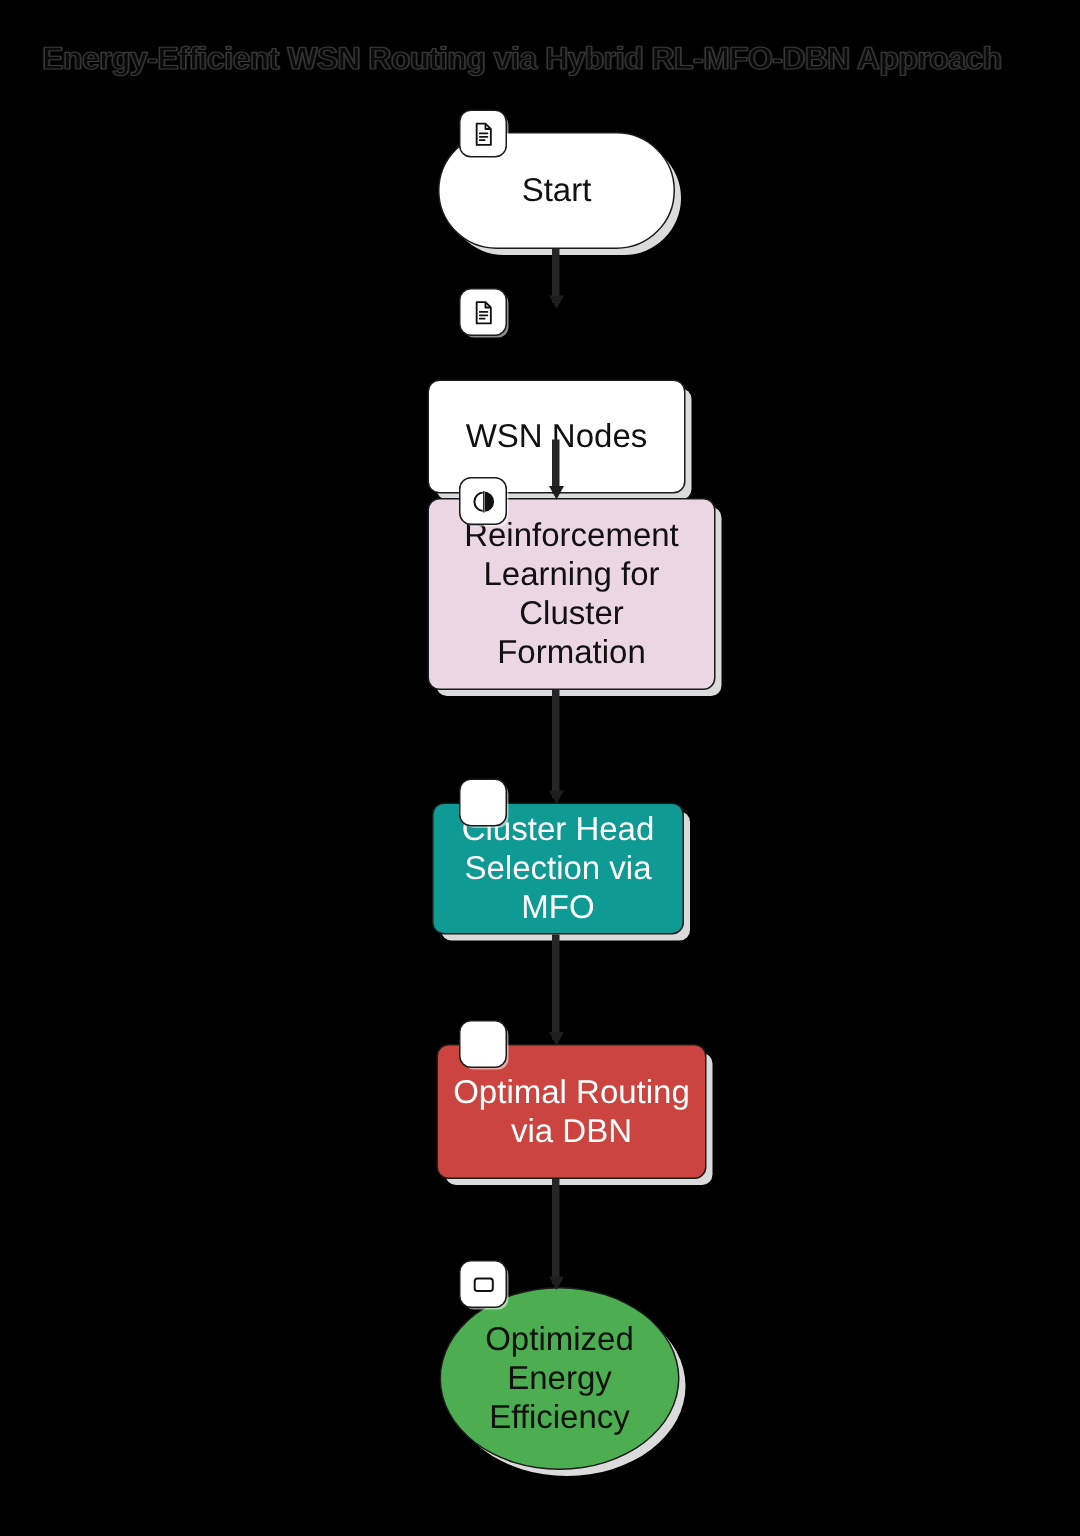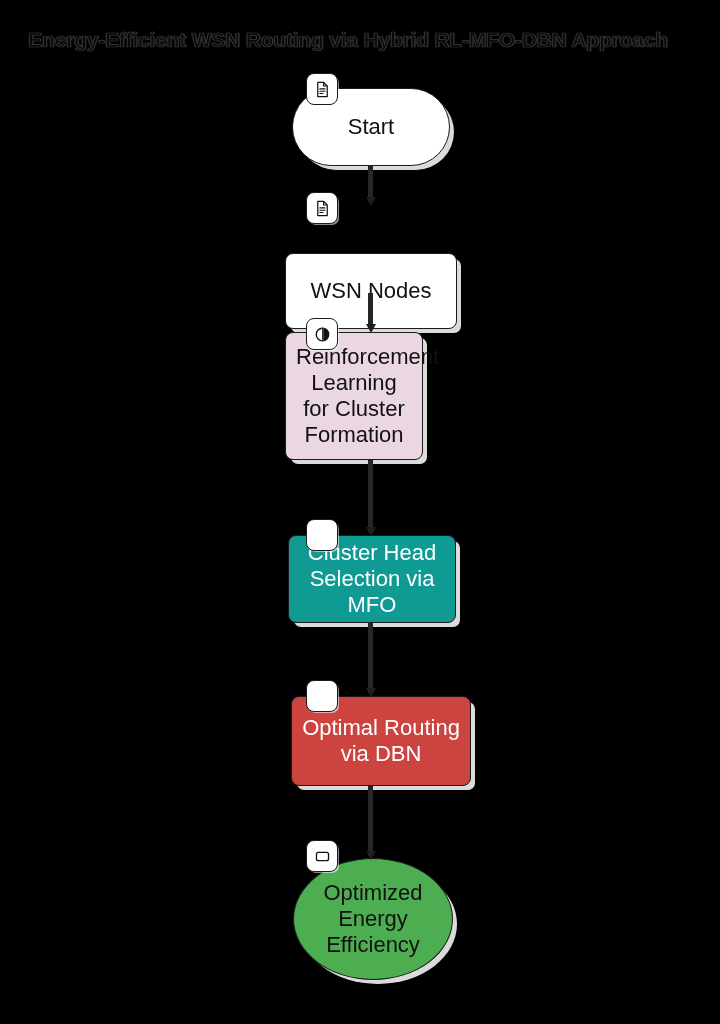--- a/index.html
+++ b/index.html
@@ -122,21 +122,21 @@
     <svg width="17" height="17" viewBox="0 0 18 18" aria-hidden="true">
       <path d="M4 1.5h6.2L14 5.3V16.5H4z" fill="#fff" stroke="#111" stroke-width="1.3" stroke-linejoin="round"></path>
       <path d="M10.2 1.5v3.8H14" fill="none" stroke="#111" stroke-width="1.3" stroke-linejoin="round"></path>
       <path d="M6.2 8.4h5.4M6.2 10.8h5.4M6.2 13.2h3.4" stroke="#111" stroke-width="1.2" stroke-linecap="round"></path>
     </svg>
   </div>
 
   <div class="connector" style="left:368px; top:293px; height:36px;"></div>
   <div class="arrowhead" style="left:366px; top:324px;"></div>
 
-  <div class="node shape-rect" style="left:285px; top:332px; width:138px; height:128px; background:#ebd7e4;">
+  <div class="node shape-rect" style="left:285px; top:332px; width:192px; height:128px; background:#ebd7e4;">
     <span class="label">Reinforcement Learning for Cluster Formation</span>
   </div>
   <div class="badge" style="left:306px; top:318px;">
     <svg width="17" height="17" viewBox="0 0 18 18" aria-hidden="true">
       <circle cx="9" cy="9" r="6.6" fill="#fff" stroke="#111" stroke-width="1.4"></circle>
       <path d="M9 2.4a6.6 6.6 0 0 1 0 13.2z" fill="#111"></path>
       <line x1="9" y1="1.4" x2="9" y2="16.6" stroke="#fff" stroke-width="1.5"></line>
       <line x1="9" y1="1.4" x2="9" y2="16.6" stroke="#111" stroke-width="0.9"></line>
     </svg>
   </div>

